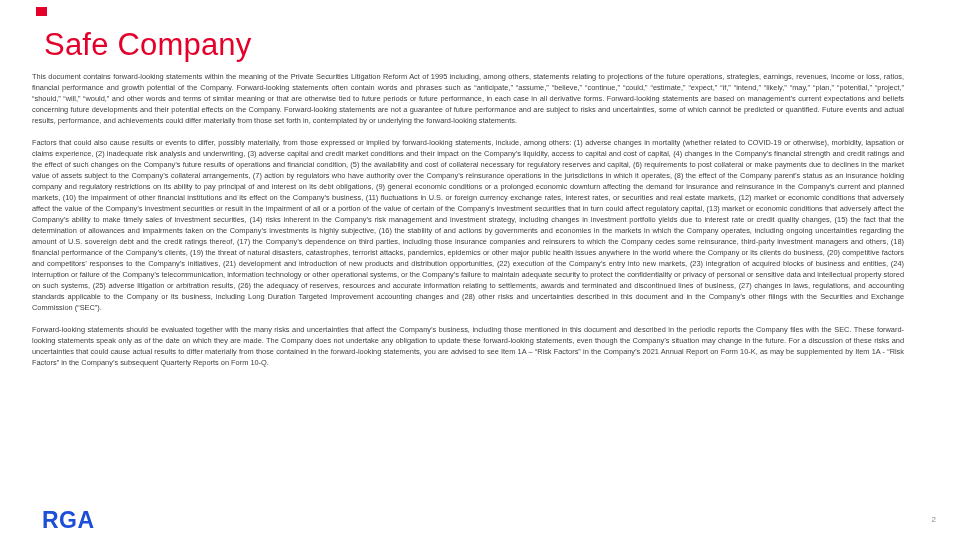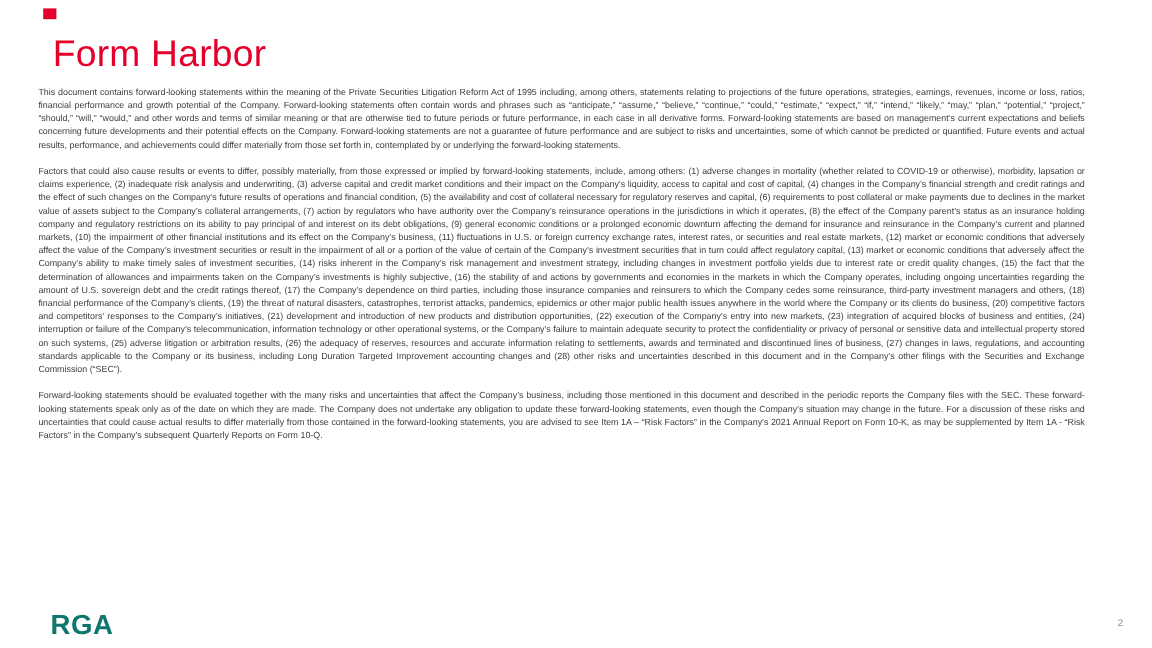--- a/index.html
+++ b/index.html
@@ -41,42 +41,42 @@
     font-size: 7.4px;
     line-height: 11px;
     text-align: justify;
   }
   .body-text p { margin-bottom: 11px; }
   .body-text p:last-child { margin-bottom: 5px; }
   .footer-logo {
     position: absolute;
     left: 42px;
     bottom: 8px;
-    color: #0f766e;
+    color: #1d4ed8;
     font-size: 23px;
     font-weight: 800;
     letter-spacing: 0.5px;
     line-height: 1;
   }
   .page-number {
     position: absolute;
     right: 24px;
     bottom: 16px;
     font-size: 8px;
     color: #8a8a8a;
   }
 </style>
 </head>
 <body>
 
 <div class="slide">
 
   <div class="corner-accent"></div>
 
-  <h1 class="slide-title">Form Harbor</h1>
+  <h1 class="slide-title">Safe Company</h1>
 
   <div class="body-text">
     <p>This document contains forward-looking statements within the meaning of the Private Securities Litigation Reform Act of 1995 including, among others, statements relating to projections of the future operations, strategies, earnings, revenues, income or loss, ratios, financial performance and growth potential of the Company. Forward-looking statements often contain words and phrases such as “anticipate,” “assume,” “believe,” “continue,” “could,” “estimate,” “expect,” “if,” “intend,” “likely,” “may,” “plan,” “potential,” “project,” “should,” “will,” “would,” and other words and terms of similar meaning or that are otherwise tied to future periods or future performance, in each case in all derivative forms. Forward-looking statements are based on management’s current expectations and beliefs concerning future developments and their potential effects on the Company. Forward-looking statements are not a guarantee of future performance and are subject to risks and uncertainties, some of which cannot be predicted or quantified. Future events and actual results, performance, and achievements could differ materially from those set forth in, contemplated by or underlying the forward-looking statements.</p>
     <p>Factors that could also cause results or events to differ, possibly materially, from those expressed or implied by forward-looking statements, include, among others: (1) adverse changes in mortality (whether related to COVID-19 or otherwise), morbidity, lapsation or claims experience, (2) inadequate risk analysis and underwriting, (3) adverse capital and credit market conditions and their impact on the Company’s liquidity, access to capital and cost of capital, (4) changes in the Company’s financial strength and credit ratings and the effect of such changes on the Company’s future results of operations and financial condition, (5) the availability and cost of collateral necessary for regulatory reserves and capital, (6) requirements to post collateral or make payments due to declines in the market value of assets subject to the Company’s collateral arrangements, (7) action by regulators who have authority over the Company’s reinsurance operations in the jurisdictions in which it operates, (8) the effect of the Company parent’s status as an insurance holding company and regulatory restrictions on its ability to pay principal of and interest on its debt obligations, (9) general economic conditions or a prolonged economic downturn affecting the demand for insurance and reinsurance in the Company’s current and planned markets, (10) the impairment of other financial institutions and its effect on the Company’s business, (11) fluctuations in U.S. or foreign currency exchange rates, interest rates, or securities and real estate markets, (12) market or economic conditions that adversely affect the value of the Company’s investment securities or result in the impairment of all or a portion of the value of certain of the Company’s investment securities that in turn could affect regulatory capital, (13) market or economic conditions that adversely affect the Company’s ability to make timely sales of investment securities, (14) risks inherent in the Company’s risk management and investment strategy, including changes in investment portfolio yields due to interest rate or credit quality changes, (15) the fact that the determination of allowances and impairments taken on the Company’s investments is highly subjective, (16) the stability of and actions by governments and economies in the markets in which the Company operates, including ongoing uncertainties regarding the amount of U.S. sovereign debt and the credit ratings thereof, (17) the Company’s dependence on third parties, including those insurance companies and reinsurers to which the Company cedes some reinsurance, third-party investment managers and others, (18) financial performance of the Company’s clients, (19) the threat of natural disasters, catastrophes, terrorist attacks, pandemics, epidemics or other major public health issues anywhere in the world where the Company or its clients do business, (20) competitive factors and competitors’ responses to the Company’s initiatives, (21) development and introduction of new products and distribution opportunities, (22) execution of the Company’s entry into new markets, (23) integration of acquired blocks of business and entities, (24) interruption or failure of the Company’s telecommunication, information technology or other operational systems, or the Company’s failure to maintain adequate security to protect the confidentiality or privacy of personal or sensitive data and intellectual property stored on such systems, (25) adverse litigation or arbitration results, (26) the adequacy of reserves, resources and accurate information relating to settlements, awards and terminated and discontinued lines of business, (27) changes in laws, regulations, and accounting standards applicable to the Company or its business, including Long Duration Targeted Improvement accounting changes and (28) other risks and uncertainties described in this document and in the Company’s other filings with the Securities and Exchange Commission (“SEC”).</p>
     <p>Forward-looking statements should be evaluated together with the many risks and uncertainties that affect the Company’s business, including those mentioned in this document and described in the periodic reports the Company files with the SEC. These forward-looking statements speak only as of the date on which they are made. The Company does not undertake any obligation to update these forward-looking statements, even though the Company’s situation may change in the future. For a discussion of these risks and uncertainties that could cause actual results to differ materially from those contained in the forward-looking statements, you are advised to see Item 1A – “Risk Factors” in the Company’s 2021 Annual Report on Form 10-K, as may be supplemented by Item 1A - “Risk Factors” in the Company’s subsequent Quarterly Reports on Form 10-Q.</p>
   </div>
 
   <div class="footer-logo">RGA</div>
 
   <div class="page-number">2</div>

